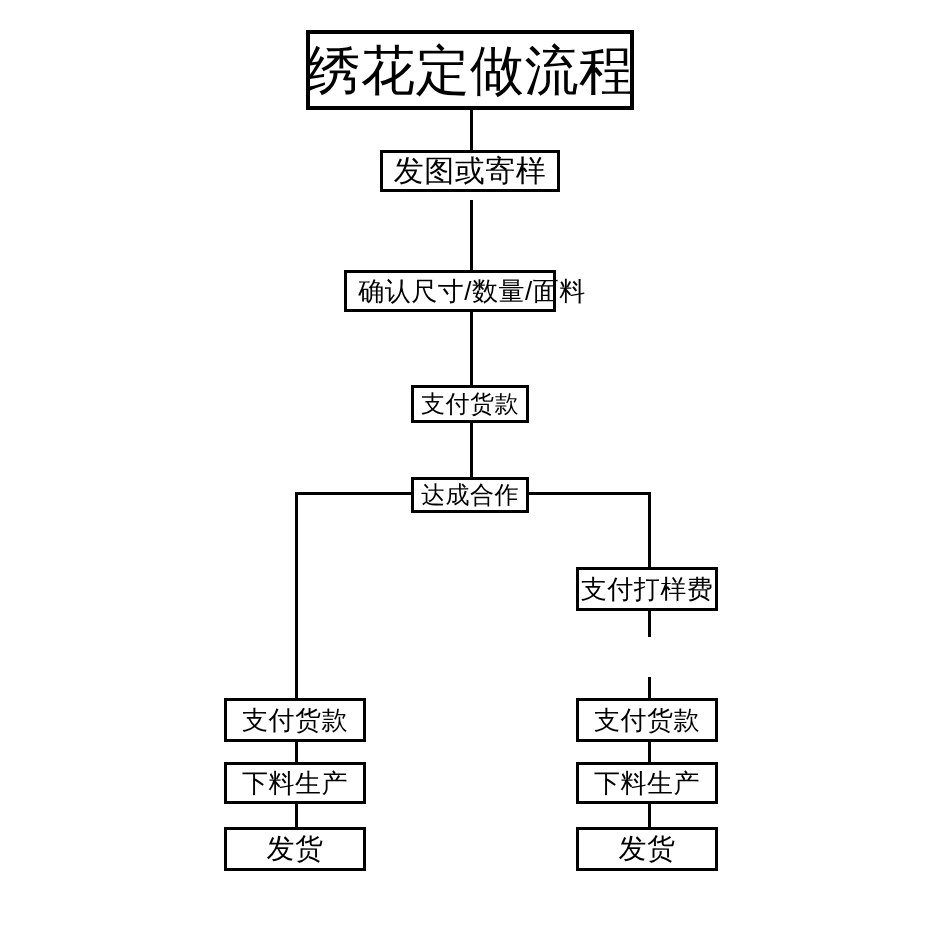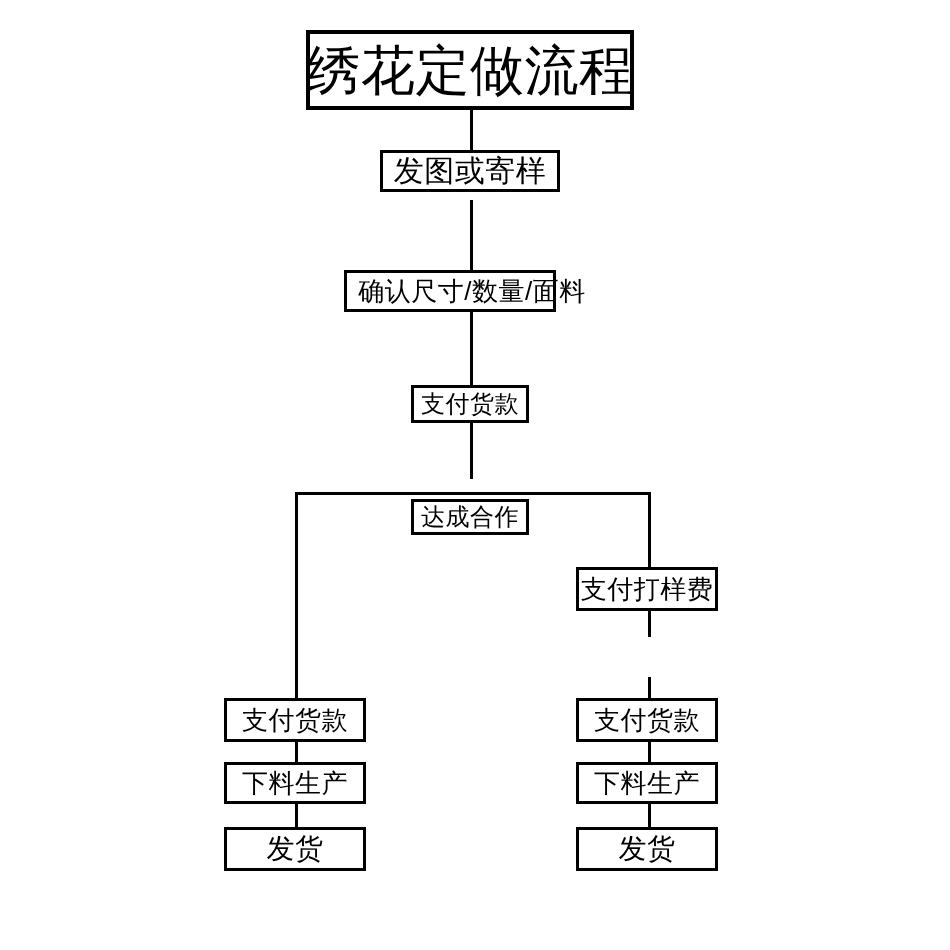--- a/index.html
+++ b/index.html
@@ -81,21 +81,21 @@
   </div>
 
   <div class="node" style="left:344px; top:270px; width:212px; height:42px; font-size:26px;padding-left:44px;">
     <span>确认尺寸/数量/面料</span>
   </div>
 
   <div class="node" style="left:411px; top:385px; width:118px; height:38px; font-size:24px;">
     <span>支付货款</span>
   </div>
 
-  <div class="node" style="left:411px; top:499px; width:118px; height:36px; font-size:24px;">
+  <div class="node" style="left:411px; top:477px; width:118px; height:36px; font-size:24px;">
     <span>达成合作</span>
   </div>
 
   <div class="node" style="left:576px; top:567px; width:142px; height:44px; font-size:26px;text-align:center;">
     <span>支付打样费</span>
   </div>
 
 
   <div class="node" style="left:224px; top:698px; width:142px; height:44px; font-size:26px;">
     <span>支付货款</span>

